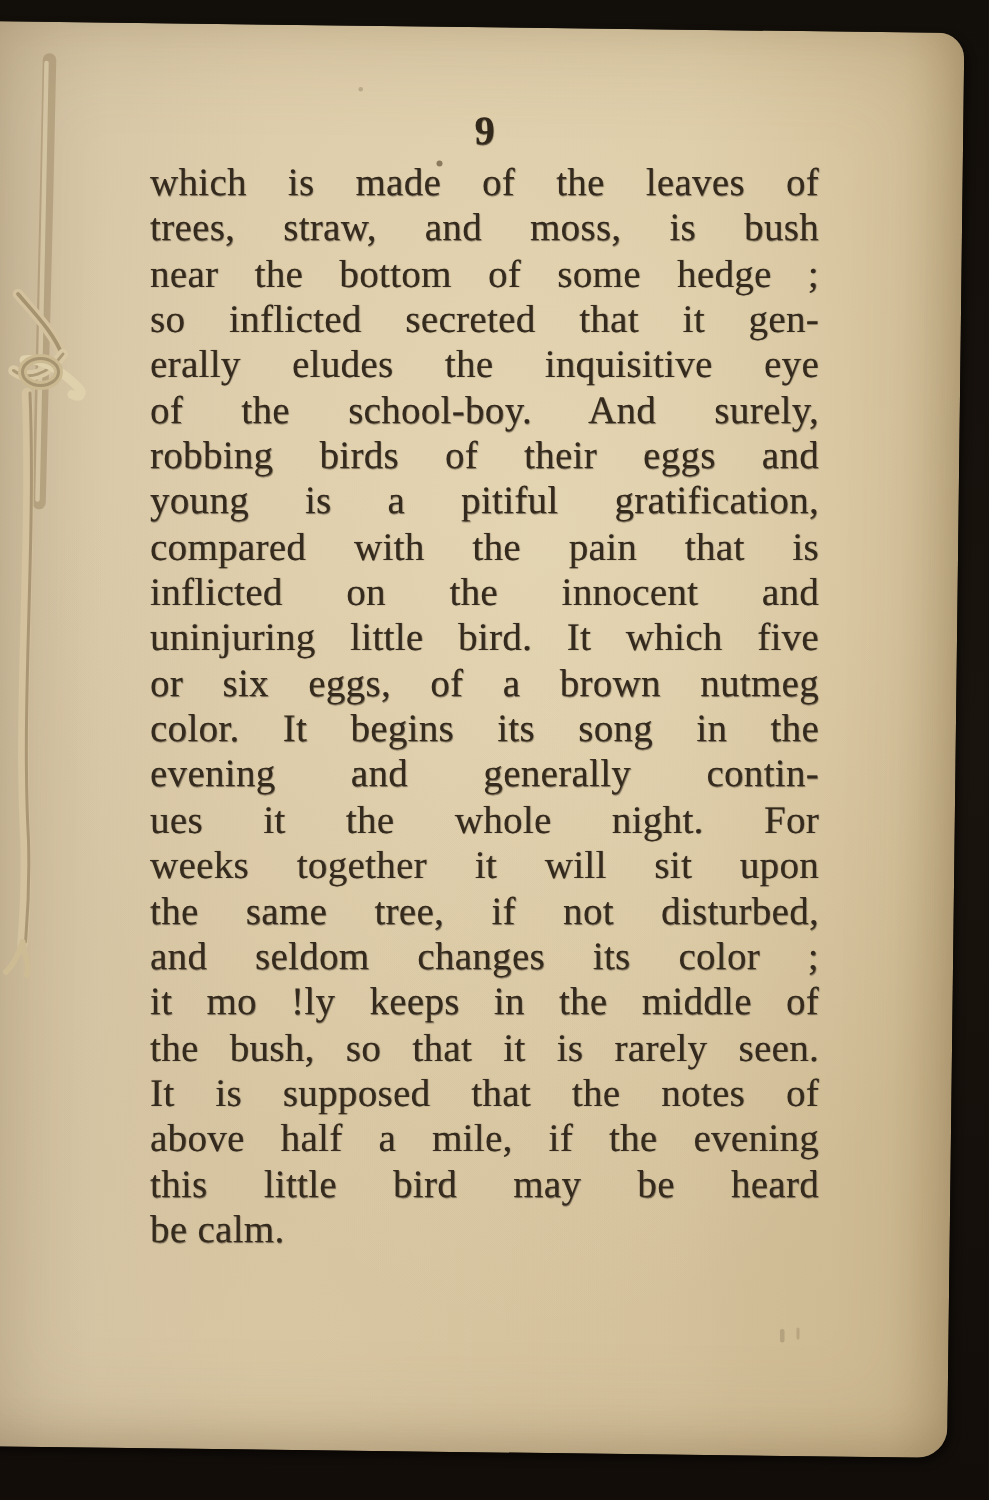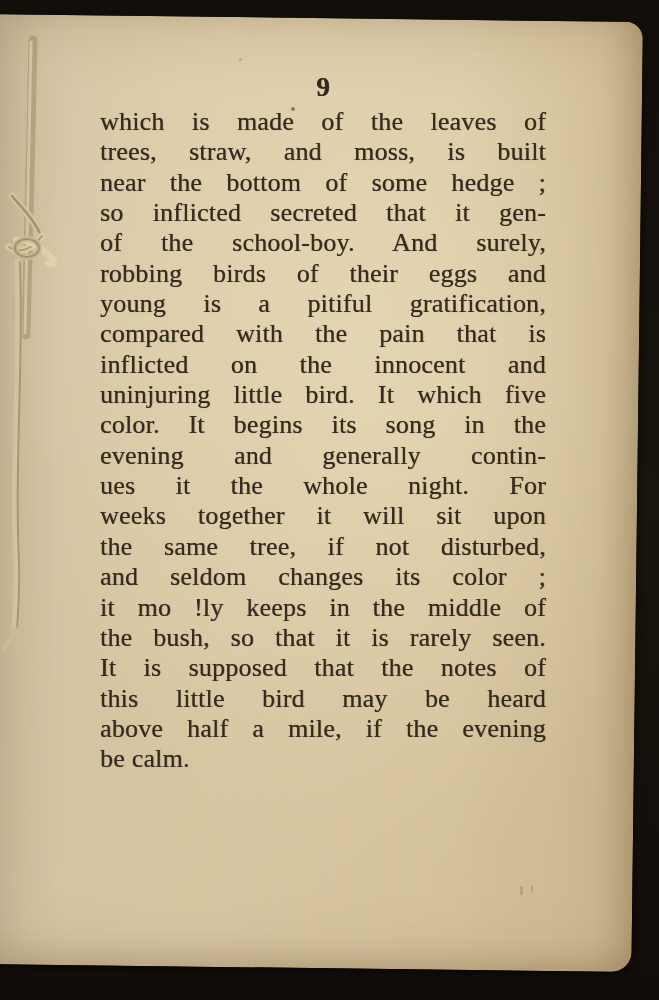--- a/index.html
+++ b/index.html
@@ -95,40 +95,42 @@
 
 <div class="scene">
 
   <div class="paper"></div>
   <div class="gutter-shade"></div>
 
   <div class="page-number">9</div>
 
   <div class="textblock">
     <div class="line">which is made of the leaves of</div>
-    <div class="line">trees, straw, and moss, is built</div>
+    <div class="line">trees, straw, and moss, is bush</div>
     <div class="line">near the bottom of some hedge ;</div>
     <div class="line">so inflicted secreted that it gen-</div>
+    <div class="line">erally eludes the inquisitive eye</div>
     <div class="line">of the school-boy.  And surely,</div>
     <div class="line">robbing birds of their eggs and</div>
     <div class="line">young is a pitiful gratification,</div>
     <div class="line">compared with the pain that is</div>
     <div class="line">inflicted on the innocent and</div>
     <div class="line">uninjuring little bird. It which five</div>
+    <div class="line">or six eggs, of a brown nutmeg</div>
     <div class="line">color.  It begins its song in the</div>
     <div class="line">evening and generally contin-</div>
     <div class="line">ues it the whole night.  For</div>
     <div class="line">weeks together it will sit upon</div>
     <div class="line">the same tree, if not disturbed,</div>
     <div class="line">and seldom changes its color ;</div>
     <div class="line">it mo !ly keeps in the middle of</div>
     <div class="line">the bush, so that it is rarely seen.</div>
     <div class="line">It is supposed that the notes of</div>
+    <div class="line">above half a mile, if the evening</div>
     <div class="line">this little bird may be heard</div>
-    <div class="line">above half a mile, if the evening</div>
     <div class="line last">be calm.</div>
   </div>
 
   <svg class="thread-svg" width="120" height="1000" viewBox="0 0 120 1000">
 
     <path d="M33,40 C31,140 28,250 26,335" stroke="rgba(150,128,92,0.45)" stroke-width="9" fill="none" stroke-linecap="round"></path>
     <path d="M31,42 C29,140 27,250 25,333" stroke="rgba(235,222,190,0.55)" stroke-width="3" fill="none" stroke-linecap="round"></path>
 
     <path d="M12,196 C24,210 36,222 42,238" stroke="#d3c29d" stroke-width="7" fill="none" stroke-linecap="round"></path>
     <path d="M12,196 C24,210 36,222 42,238" stroke="rgba(120,98,66,0.5)" stroke-width="2.5" fill="none" stroke-linecap="round"></path>

